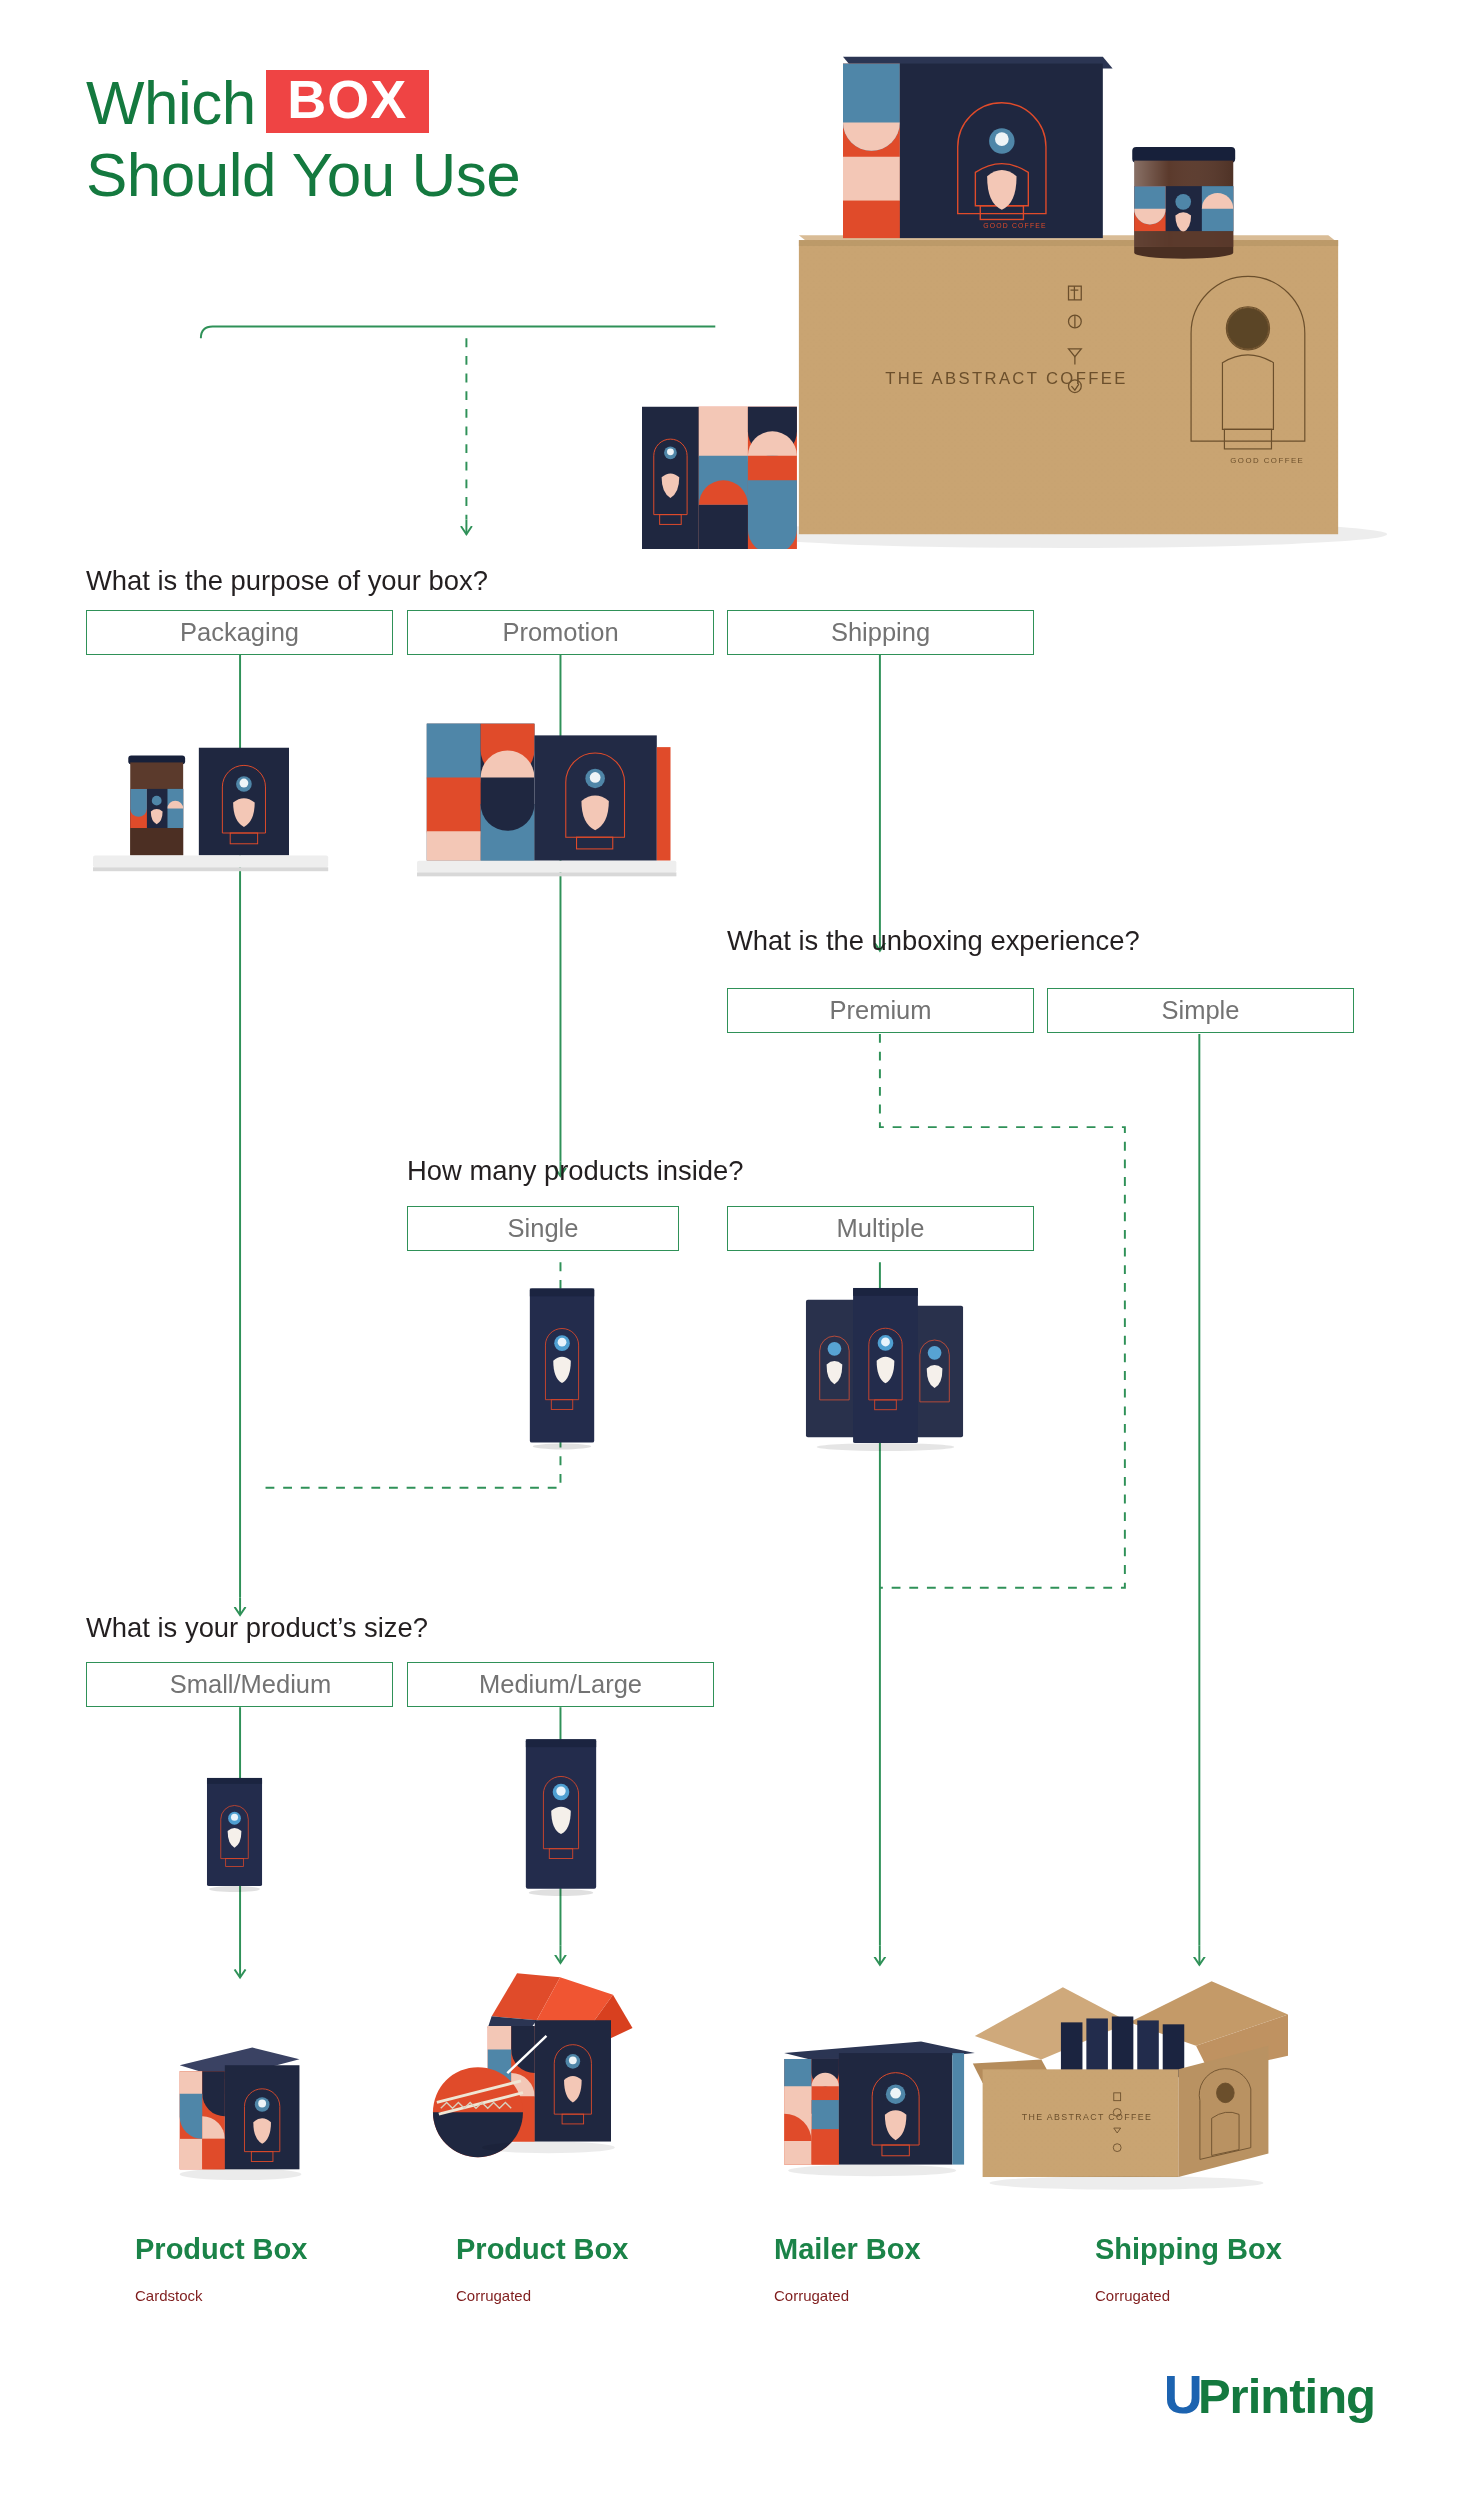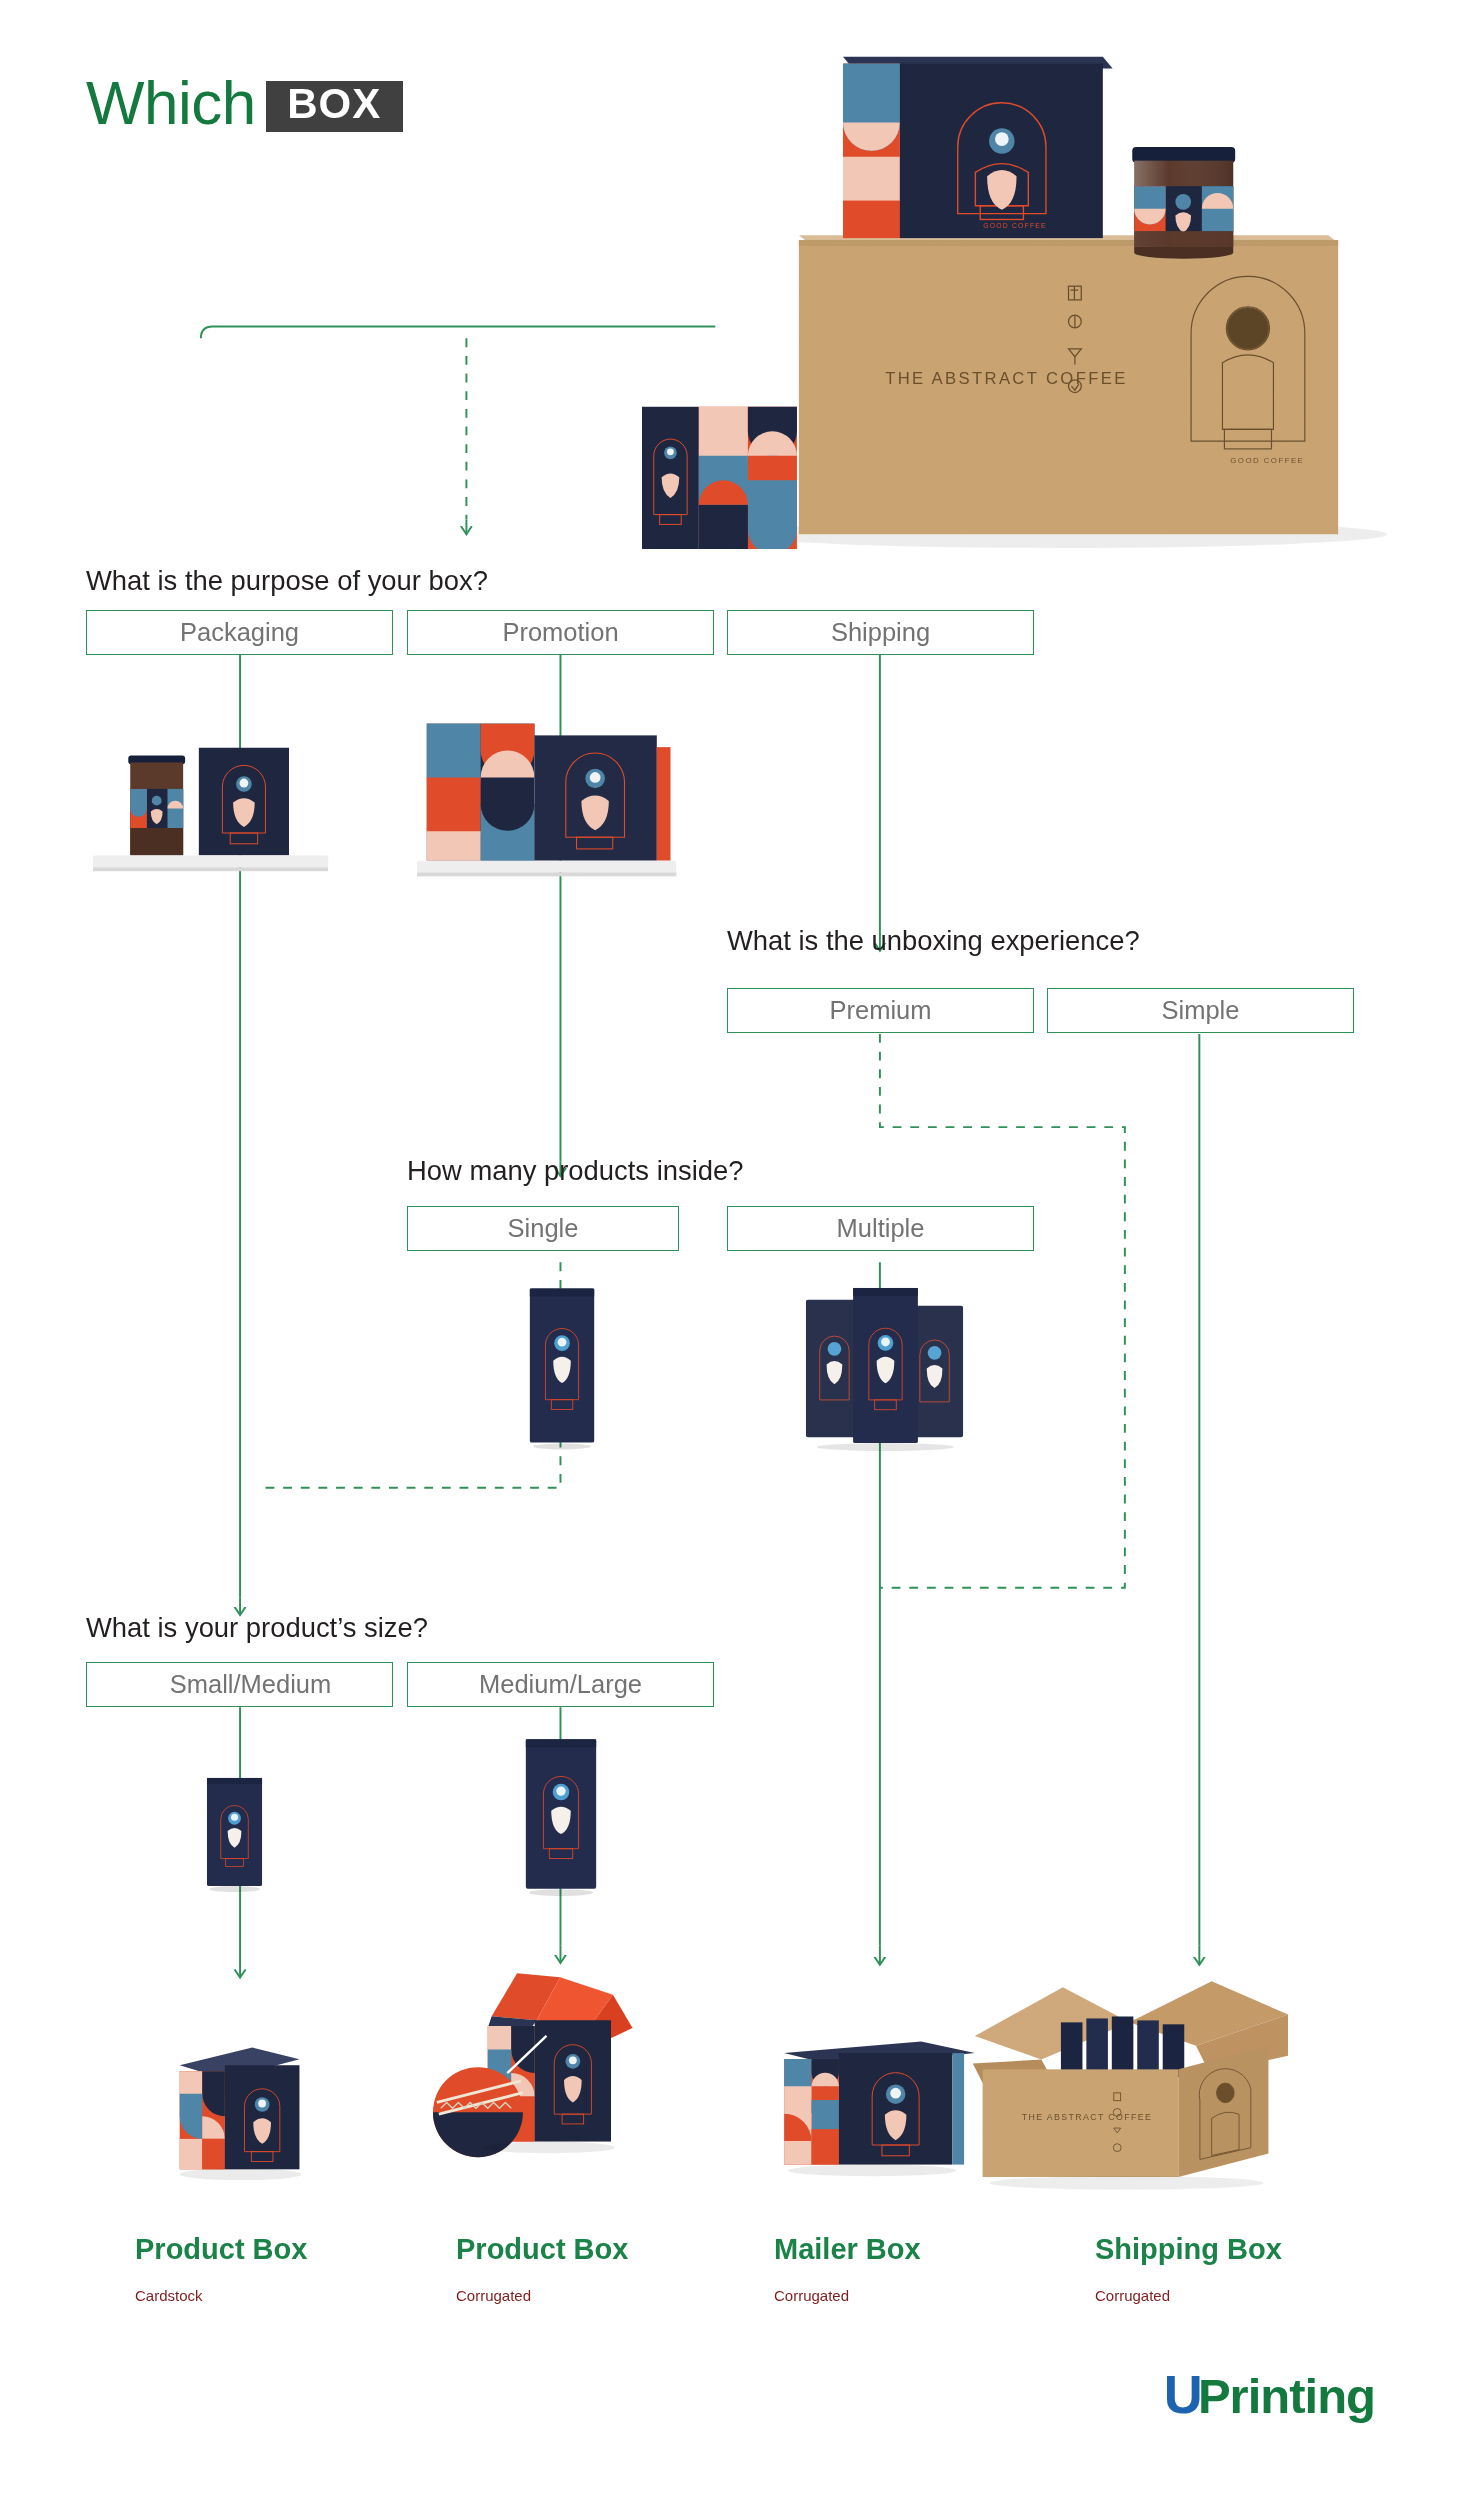--- a/index.html
+++ b/index.html
@@ -8,22 +8,22 @@
     width:1459px; height:2509px; position:relative; overflow:hidden;
     font-family:"Liberation Sans", sans-serif;
     color:#231f20;
   }
   .stage { position:absolute; inset:0; }
 
   
   #title-block { position:absolute; left:86px; top:67px; width:686px; }
   .title-line { font-size:62px; line-height:1.16; color:#14793f; font-weight:400; letter-spacing:-0.5px; white-space:nowrap; }
   .boxchip {
-    display:inline-block; background:#404040; color:#ffffff; font-weight:700;
-    padding:2px 21.6px 5.9px 21.6px; font-size:42px; line-height:1.02; vertical-align:5.9px;
+    display:inline-block; background:#ef4444; color:#ffffff; font-weight:700;
+    padding:2px 21.6px 5.9px 21.6px; font-size:54px; line-height:1.02; vertical-align:5.9px;
     letter-spacing:1px; margin-left:9.8px;
   }
 
   
   .question { position:absolute; font-size:27.4px; color:#231f20; white-space:nowrap; }
 
   
   .opt {
     position:absolute; border:1.6px solid #2f9158; background:#ffffff;
     color:#737373; font-size:25.5px; display:flex; align-items:center; justify-content:center;
@@ -196,20 +196,21 @@
 
       <path d="M572 1742 L572 1985"></path>
       <path d="M572 1985 L572 2003" marker-end="url(#arr)"></path>
     </g>
   </svg>
 
   <div id="title-block">
     <div class="title-line">
       <span>Which</span><span class="boxchip">BOX</span>
     </div>
+    <div class="title-line">Should You Use</div>
   </div>
 
   <div class="question" style="left:86px; top:565px;">What is the purpose of your box?</div>
   <div class="opt" style="left:86px; top:610px; width:307px;">Packaging</div>
   <div class="opt" style="left:407px; top:610px; width:307px;">Promotion</div>
   <div class="opt" style="left:727px; top:610px; width:307px;">Shipping</div>
 
   <div class="art" style="left:93px; top:730px; width:294px; height:157px;">
     <svg width="294" height="157" viewBox="0 0 300 160">
 

